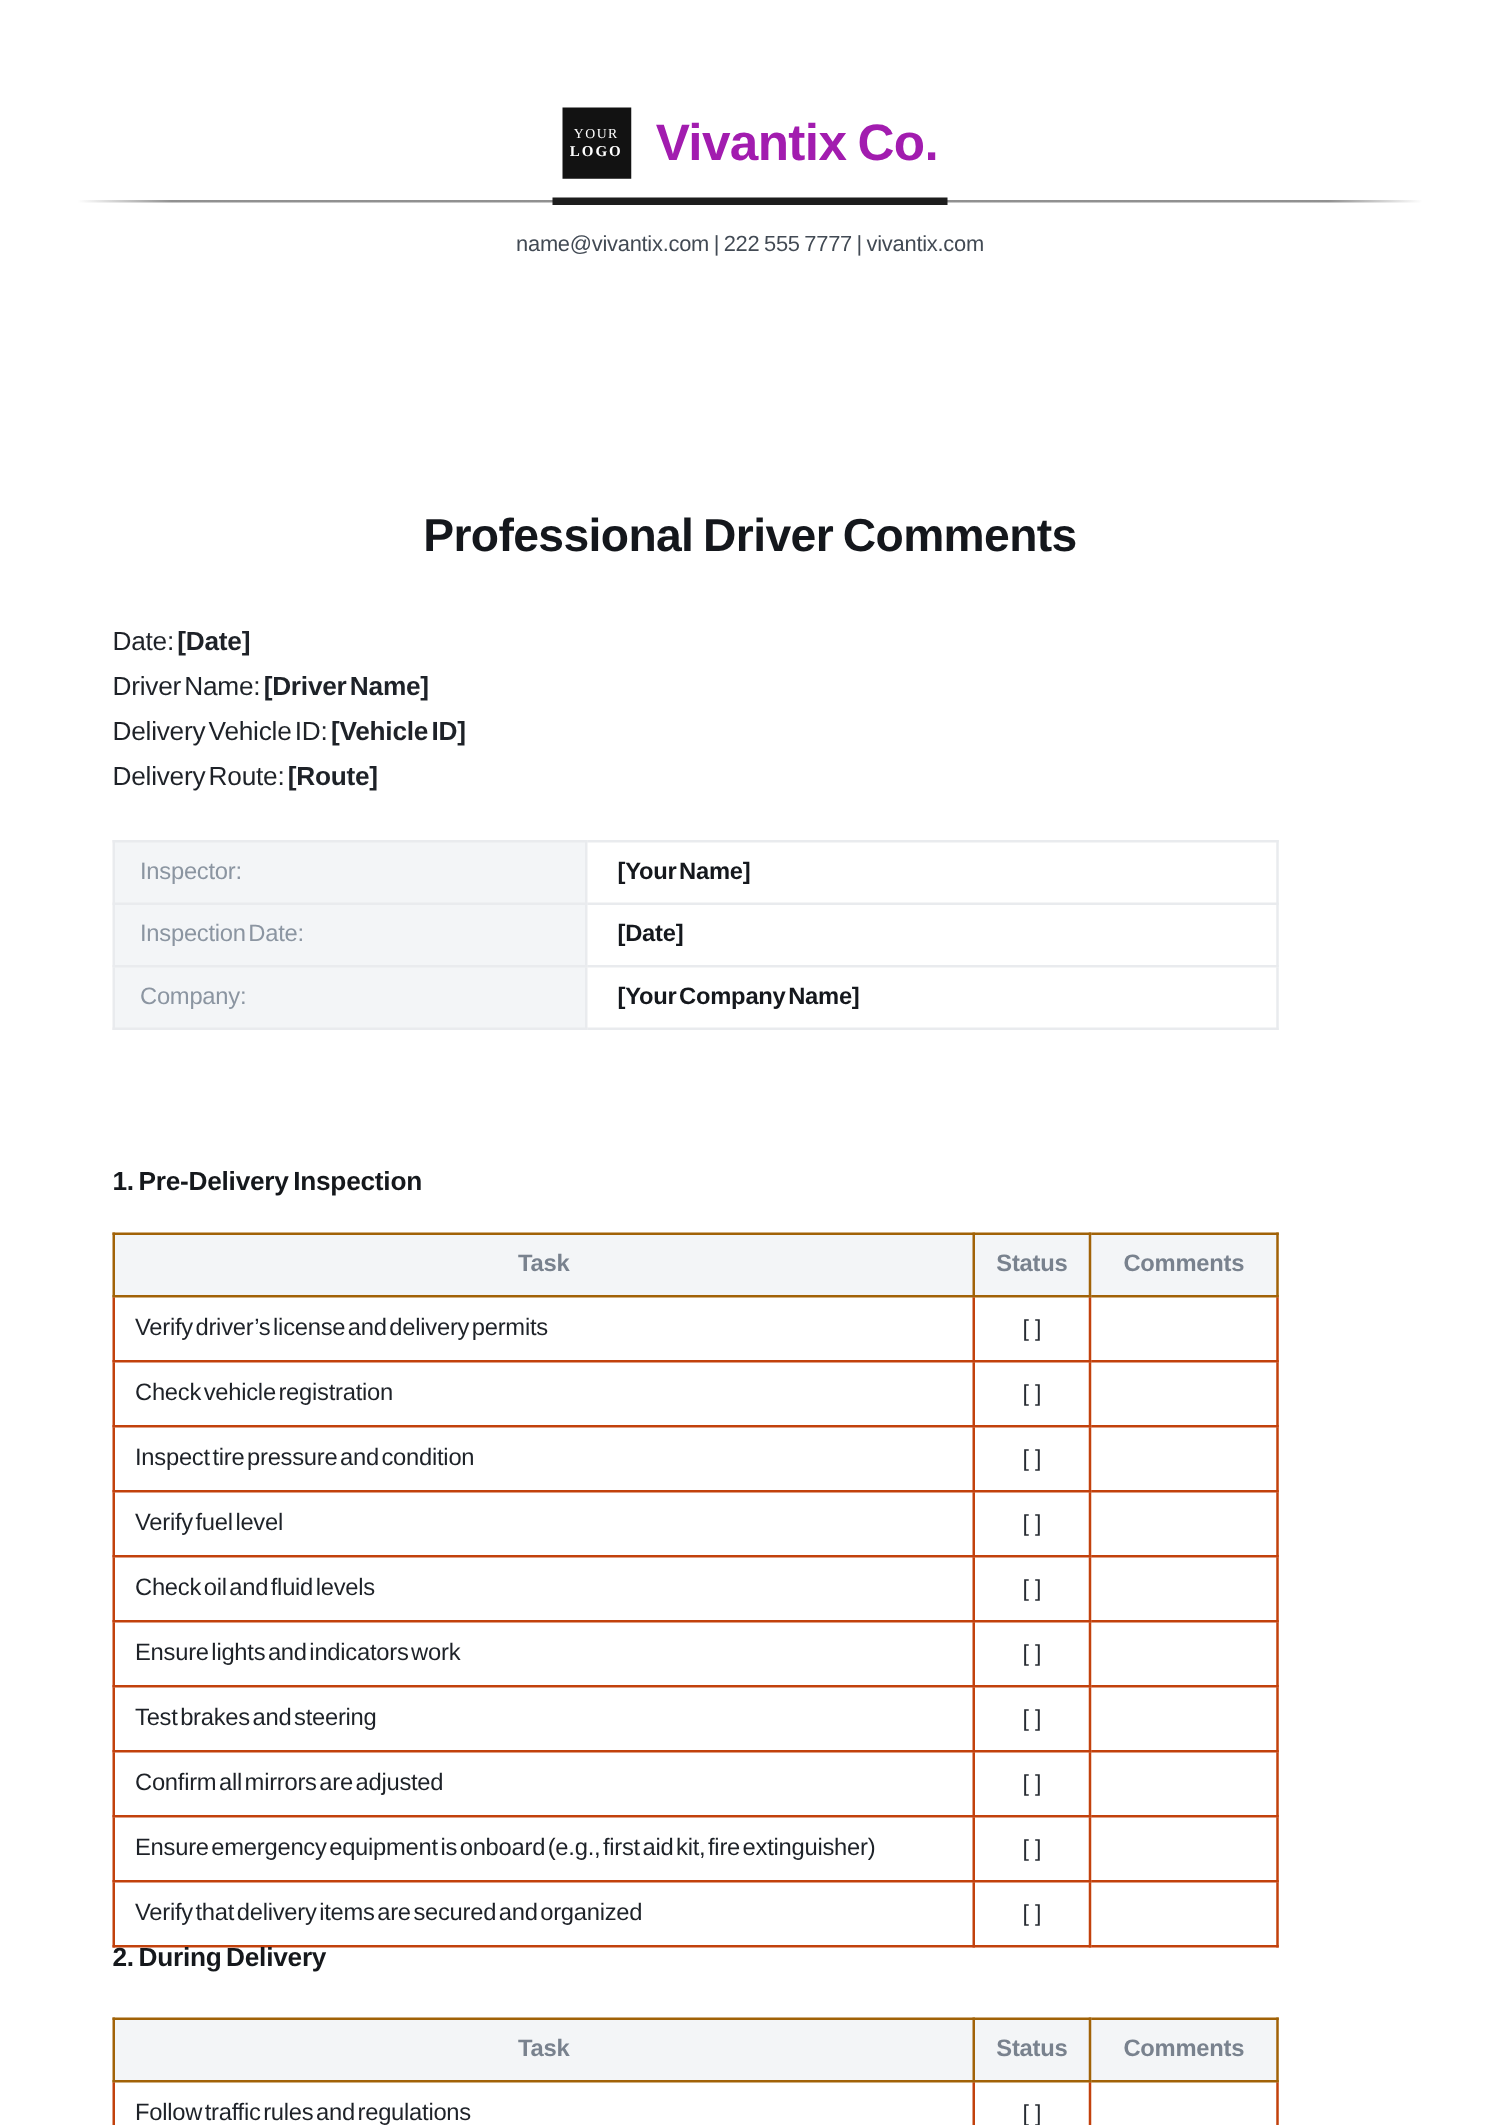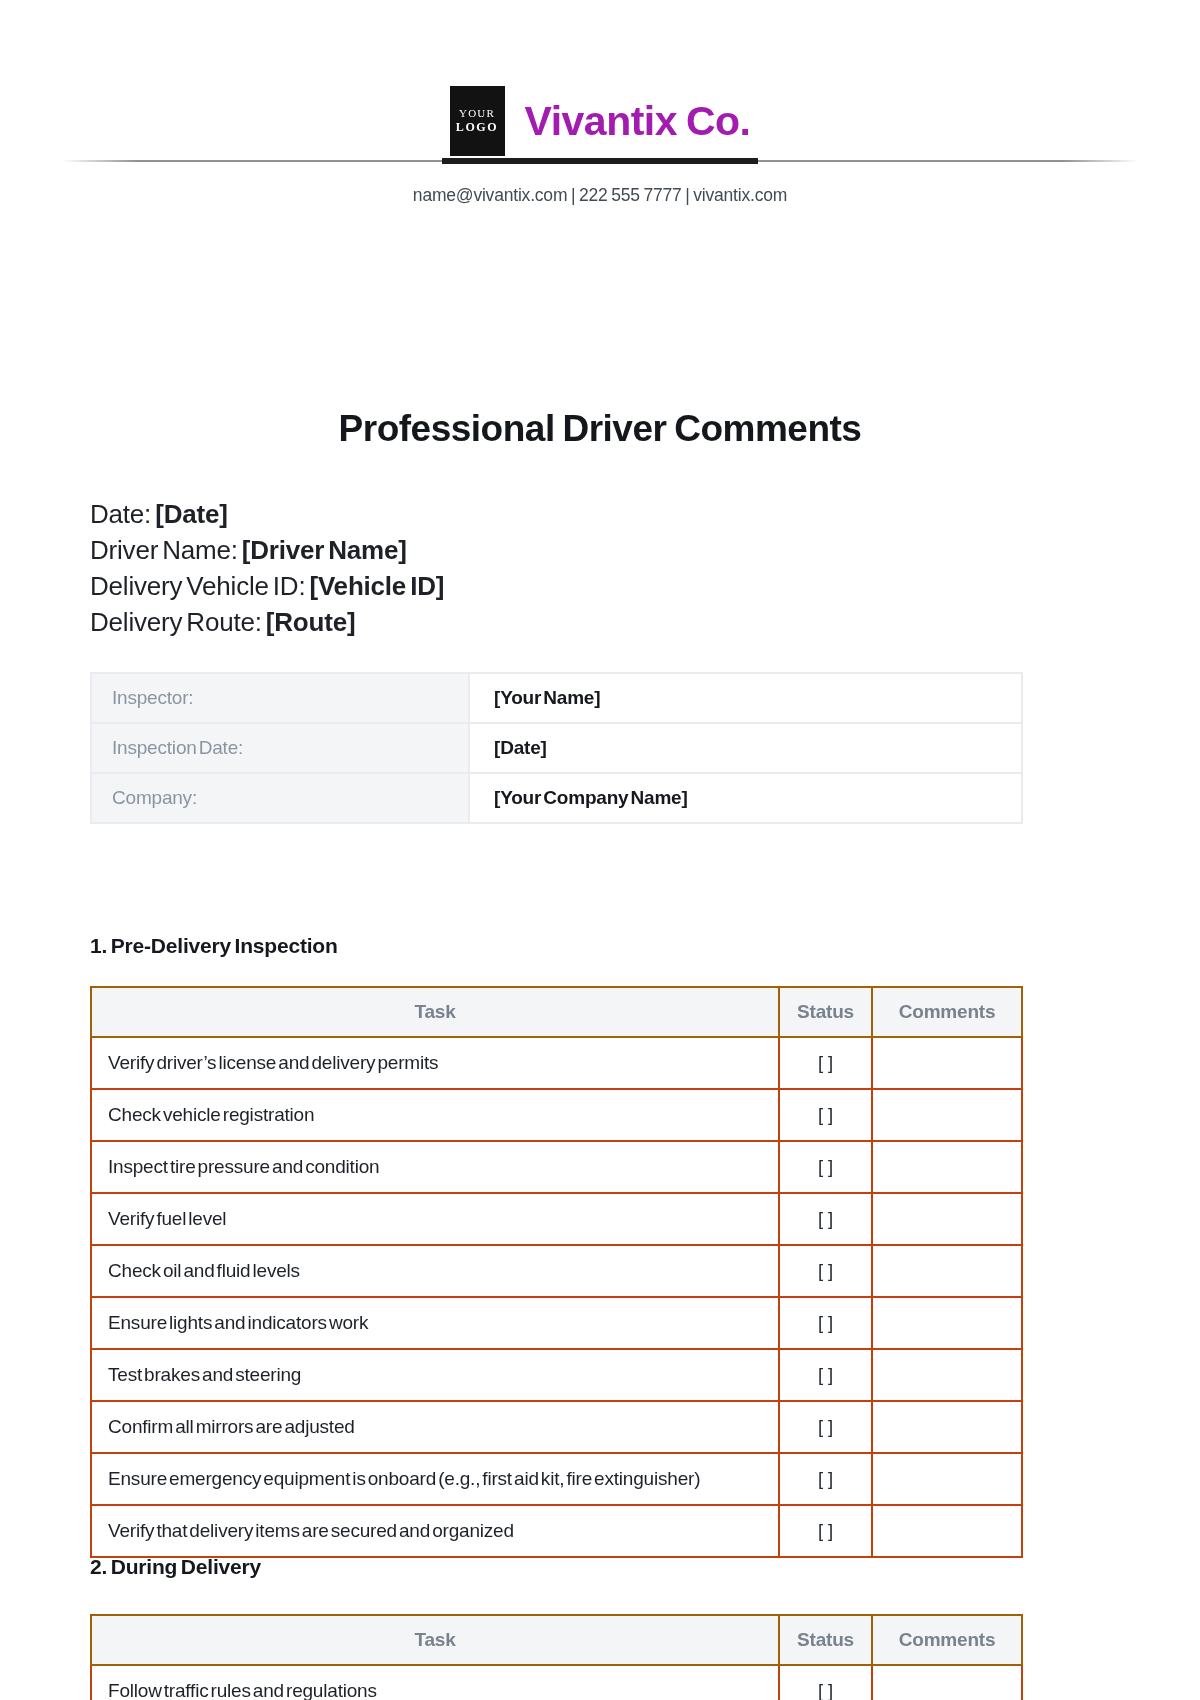--- a/index.html
+++ b/index.html
@@ -9,21 +9,21 @@
     -webkit-font-smoothing:antialiased;
   }
   .page{position:absolute;inset:0;background:#ffffff;}
 
   
   .letterhead{
     position:absolute;top:86px;left:0;width:1200px;
     display:flex;justify-content:center;align-items:center;gap:20px;
   }
   .logo-box{
-    width:55px;height:70px;background:#121212;color:#ffffff;
+    width:55px;height:57px;background:#121212;color:#ffffff;
     display:flex;flex-direction:column;justify-content:center;align-items:center;
     font-family:"Liberation Serif", serif;
   }
   .logo-box .l1{font-size:11px;letter-spacing:1.2px;line-height:13px;}
   .logo-box .l2{font-size:12px;font-weight:700;letter-spacing:1.6px;line-height:15px;}
   .brand{
     font-size:41px;font-weight:700;color:#a21caf;
     letter-spacing:-0.5px;word-spacing:-2px;line-height:55px;
   }
 
@@ -43,21 +43,21 @@
   }
 
   
   .title{
     position:absolute;top:408px;left:0;width:1200px;text-align:center;
     font-size:37px;font-weight:700;color:#14171c;
     letter-spacing:-0.5px;word-spacing:-2px;
   }
   .meta{
     position:absolute;top:496px;left:90px;width:933px;
-    font-size:26px;color:#1e2228;line-height:36px;
+    font-size:21px;color:#1e2228;line-height:36px;
     letter-spacing:-0.2px;word-spacing:-3px;
   }
   .meta .b{font-weight:700;}
 
   
   .info-table-wrap{position:absolute;top:672px;left:90px;width:933px;}
   table{width:100%;border-collapse:collapse;table-layout:fixed;padding-left:12px;}
   .info-table th,.info-table td{
     border:2px solid #e9ebee;font-size:19px;line-height:26px;
     padding:11px 20px;letter-spacing:-0.2px;word-spacing:-3px;text-align:left;

